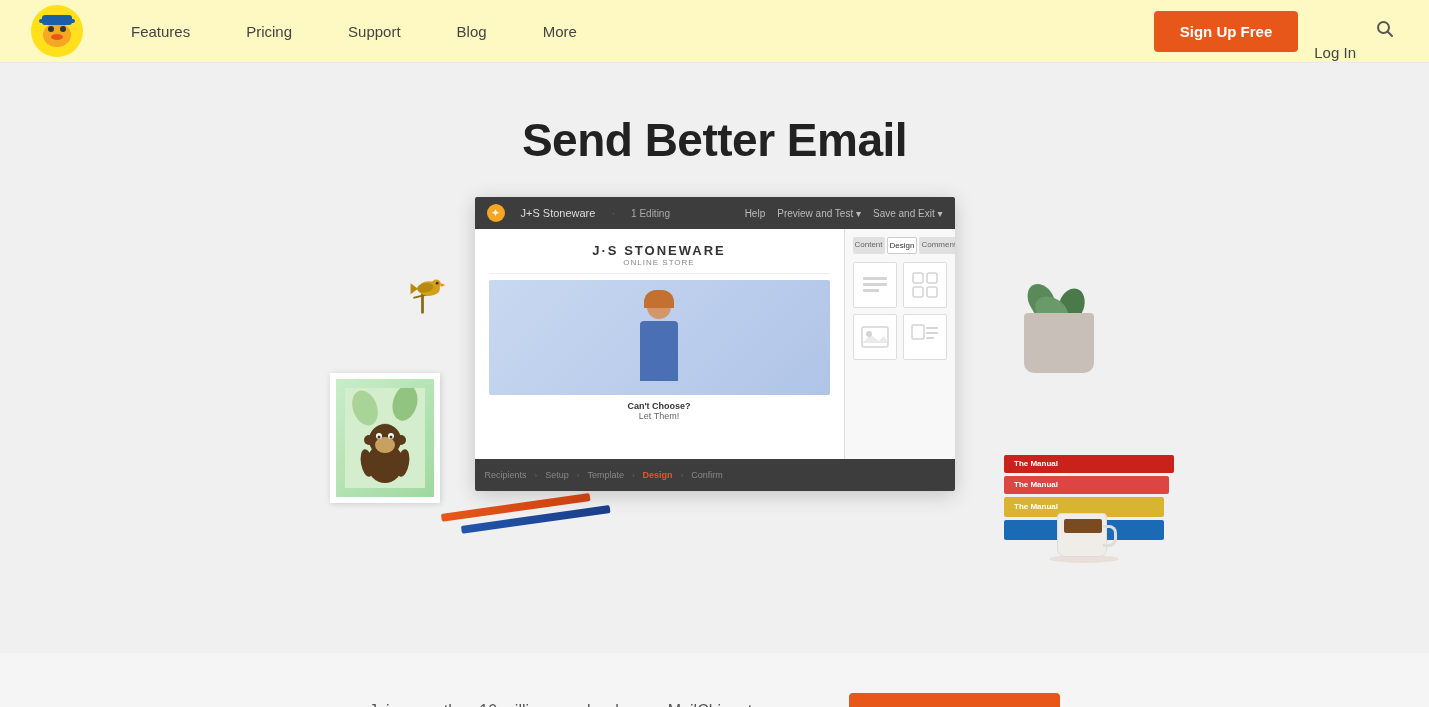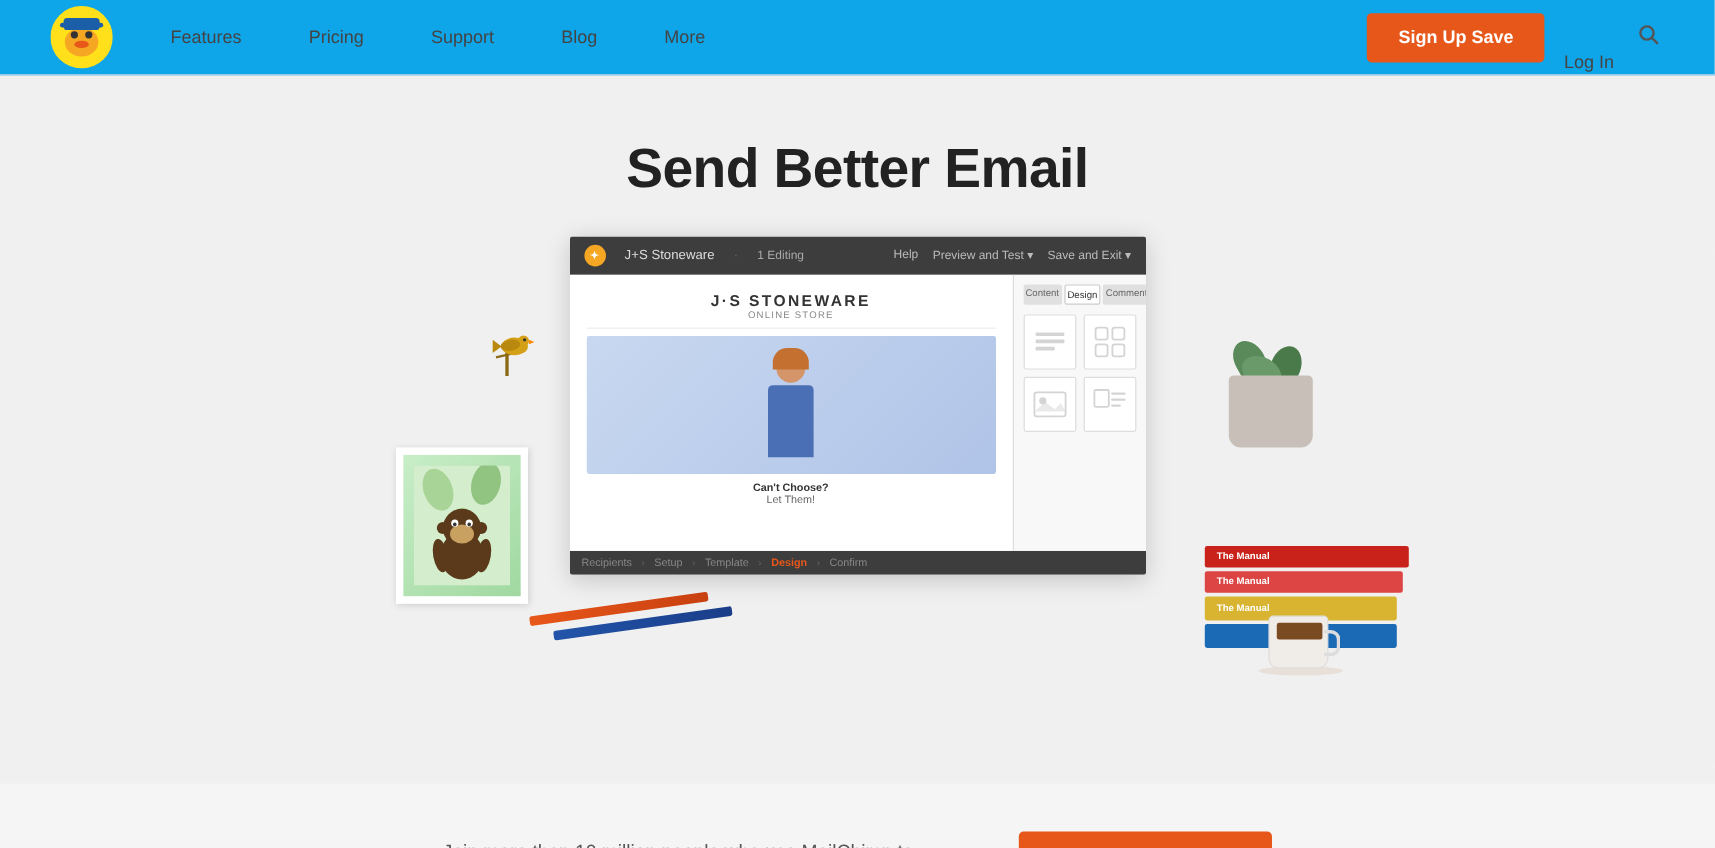--- a/index.html
+++ b/index.html
@@ -1,24 +1,24 @@
 <!DOCTYPE html>
 <html><head>
   <meta charset="utf-8">
   <style>
     * { margin: 0; padding: 0; box-sizing: border-box; }
     body { font-family: 'Helvetica Neue', Arial, sans-serif; background: #f5f5f5; overflow-x: hidden; }
 
     
     .navbar {
-      background: #0ea5e9;
+      background: #fef9c3;
       height: 63px;
       display: flex;
       align-items: center;
-      padding: 0 42px;
+      padding: 0 31px;
       border-bottom: 1px solid #e8e8e8;
       position: relative;
       z-index: 10;
     }
     .navbar-logo {
       width: 52px;
       height: 52px;
       margin-right: 20px;
       flex-shrink: 0;
     }
@@ -217,21 +217,21 @@
       border-radius: 2px;
       height: 46px;
       display: flex;
       align-items: center;
       justify-content: center;
     }
     .sidebar-block svg { opacity: 0.5; }
 
     .editor-footer-bar {
       background: #3d3d3d;
-      height: 20px;
+      height: 32px;
       display: flex;
       align-items: center;
       padding: 0 10px;
       gap: 8px;
       font-size: 9px;
       color: #aaa;
     }
     .editor-footer-step { color: #888; }
     .editor-footer-step.active { color: #e8571a; font-weight: bold; }
     .editor-footer-arrow { color: #666; font-size: 8px; }
@@ -395,21 +395,21 @@
 
   <div class="navbar-links">
     <a class="nav-link">Features</a>
     <a class="nav-link">Pricing</a>
     <a class="nav-link">Support</a>
     <a class="nav-link">Blog</a>
     <a class="nav-link">More</a>
   </div>
 
   <div class="navbar-right">
-    <button class="btn-signup-nav">Sign Up Save</button>
+    <button class="btn-signup-nav">Sign Up Free</button>
     <span class="nav-login">Log In</span>
     <button class="search-icon-btn">
       <svg width="18" height="18" viewBox="0 0 18 18" fill="none">
         <circle cx="7.5" cy="7.5" r="5.5" stroke="#555" stroke-width="2"></circle>
         <line x1="11.5" y1="11.5" x2="16" y2="16" stroke="#555" stroke-width="2" stroke-linecap="round"></line>
       </svg>
     </button>
   </div>
 </nav>
 

